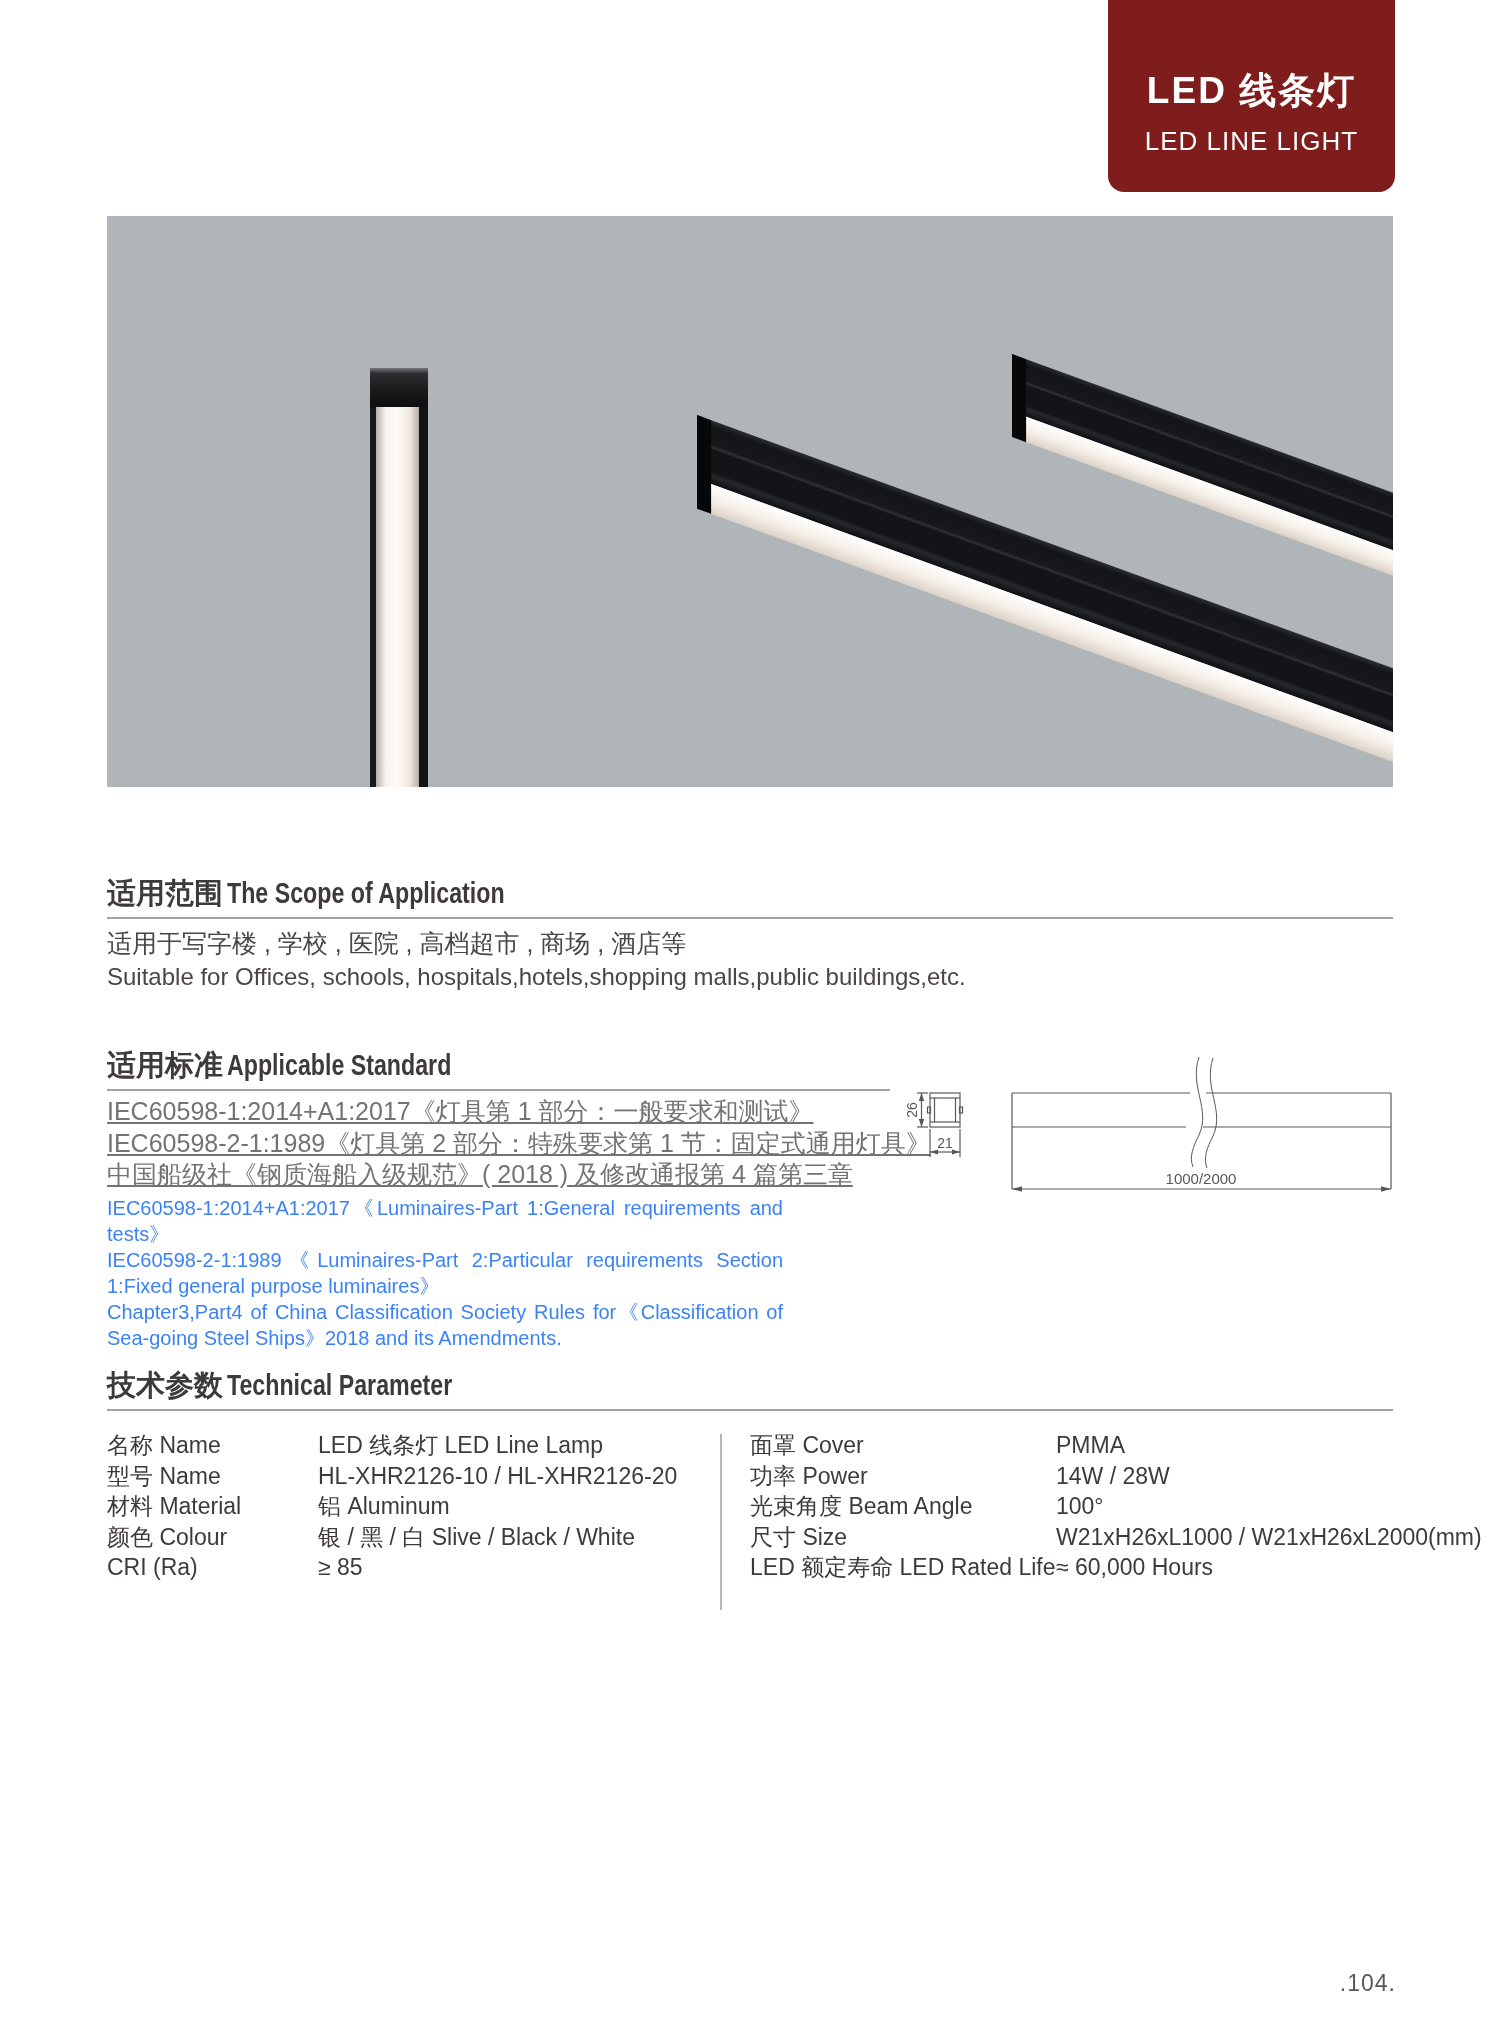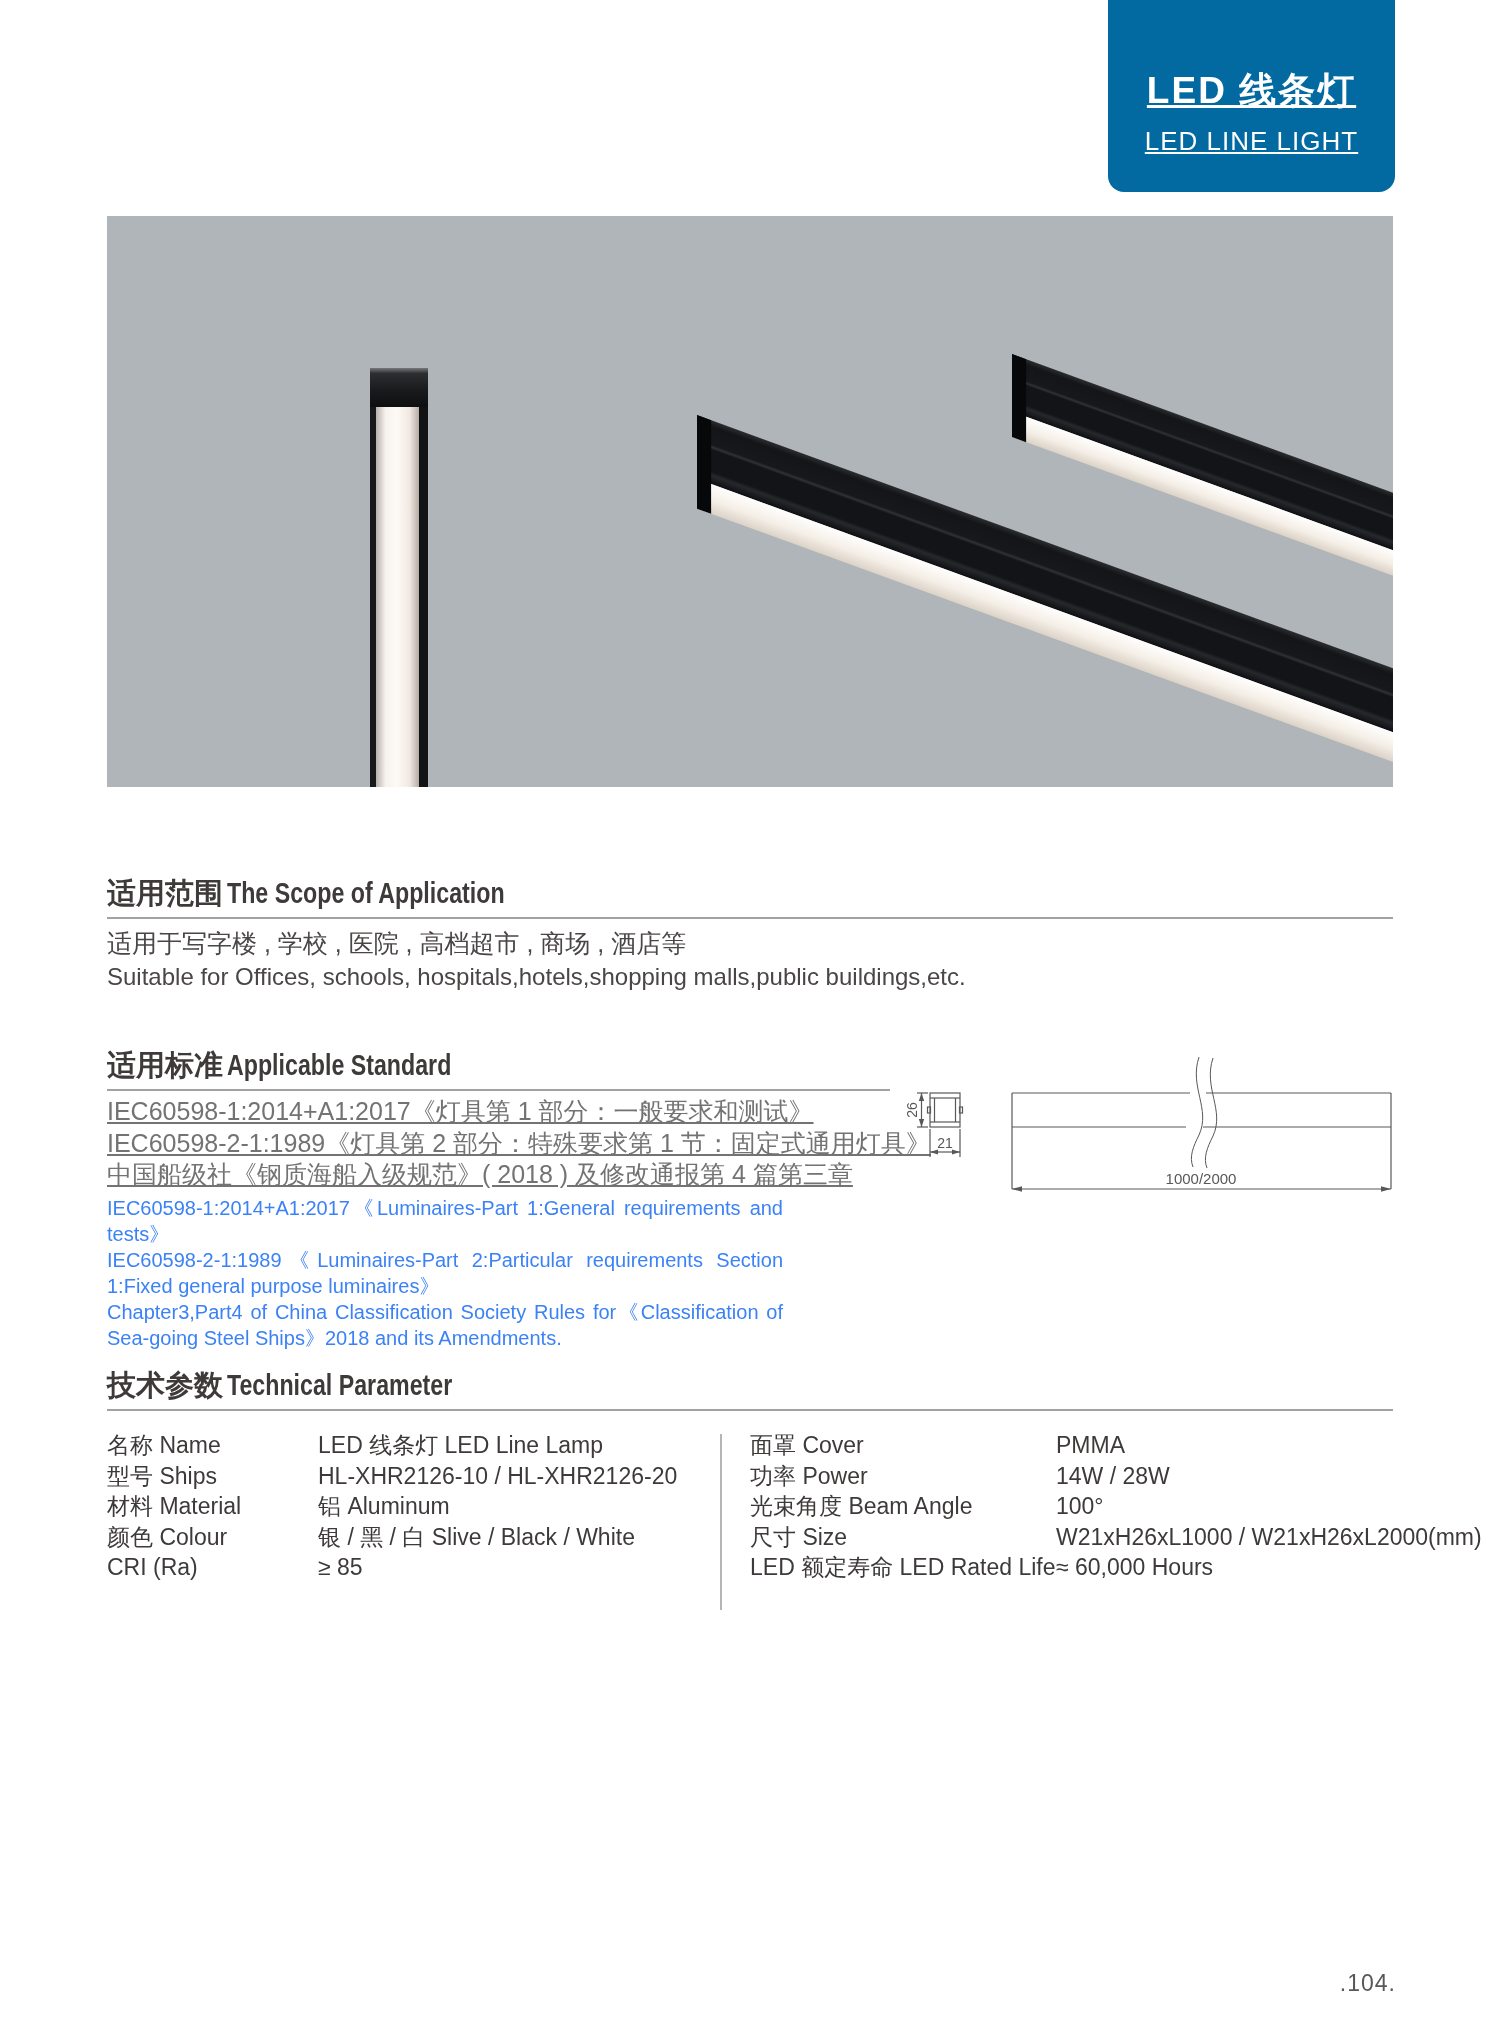--- a/index.html
+++ b/index.html
@@ -1,21 +1,21 @@
 <!DOCTYPE html>
 <html><head>
 <meta charset="utf-8">
 <style>
   html,body{margin:0;padding:0;background:#e8e8e8;}
   .page{position:relative;width:1500px;height:2035px;background:#ffffff;overflow:hidden;
         font-family:"Liberation Sans","DejaVu Sans",sans-serif;color:#3E3A39;}
 
   
-  .badge{position:absolute;left:1108px;top:0;width:287px;height:192px;background:#0369a1;
-         border-radius:0 0 16px 16px;text-align:center;color:#ffffff;text-decoration:underline;}
+  .badge{position:absolute;left:1108px;top:0;width:287px;height:192px;background:#7f1d1d;
+         border-radius:0 0 16px 16px;text-align:center;color:#ffffff;}
   .badge-zh{margin-top:70px;font-size:37px;font-weight:bold;letter-spacing:2px;line-height:42px;}
   .badge-en{margin-top:14px;font-size:26px;letter-spacing:1px;line-height:30px;}
 
   
   .photo{position:absolute;left:107px;top:216px;width:1286px;height:571px;
          background:#AFB5B8;overflow:hidden;}
   
   .fx-v{position:absolute;left:263px;top:152px;width:58px;height:419px;}
   .fx-v .cap{position:absolute;left:0;right:0;top:0;height:39px;
              background:linear-gradient(180deg,#75777a 0%,#2d2e30 14%,#1a1b1d 55%,#0d0e10 100%);}
@@ -167,21 +167,21 @@
   </div>
 
   <div class="params">
     <div class="pdivider"></div>
     <div class="pcol pcol-left">
       <div class="prow">
           <div class="plabel">名称 Name</div>
           <div class="pvalue">LED 线条灯 LED Line Lamp</div>
         </div>
       <div class="prow">
-          <div class="plabel">型号 Ships</div>
+          <div class="plabel">型号 Name</div>
           <div class="pvalue">HL-XHR2126-10 / HL-XHR2126-20</div>
         </div>
       <div class="prow">
           <div class="plabel">材料 Material</div>
           <div class="pvalue">铝 Aluminum</div>
         </div>
       <div class="prow">
           <div class="plabel">颜色 Colour</div>
           <div class="pvalue">银 / 黑 / 白  Slive / Black / White</div>
         </div>

